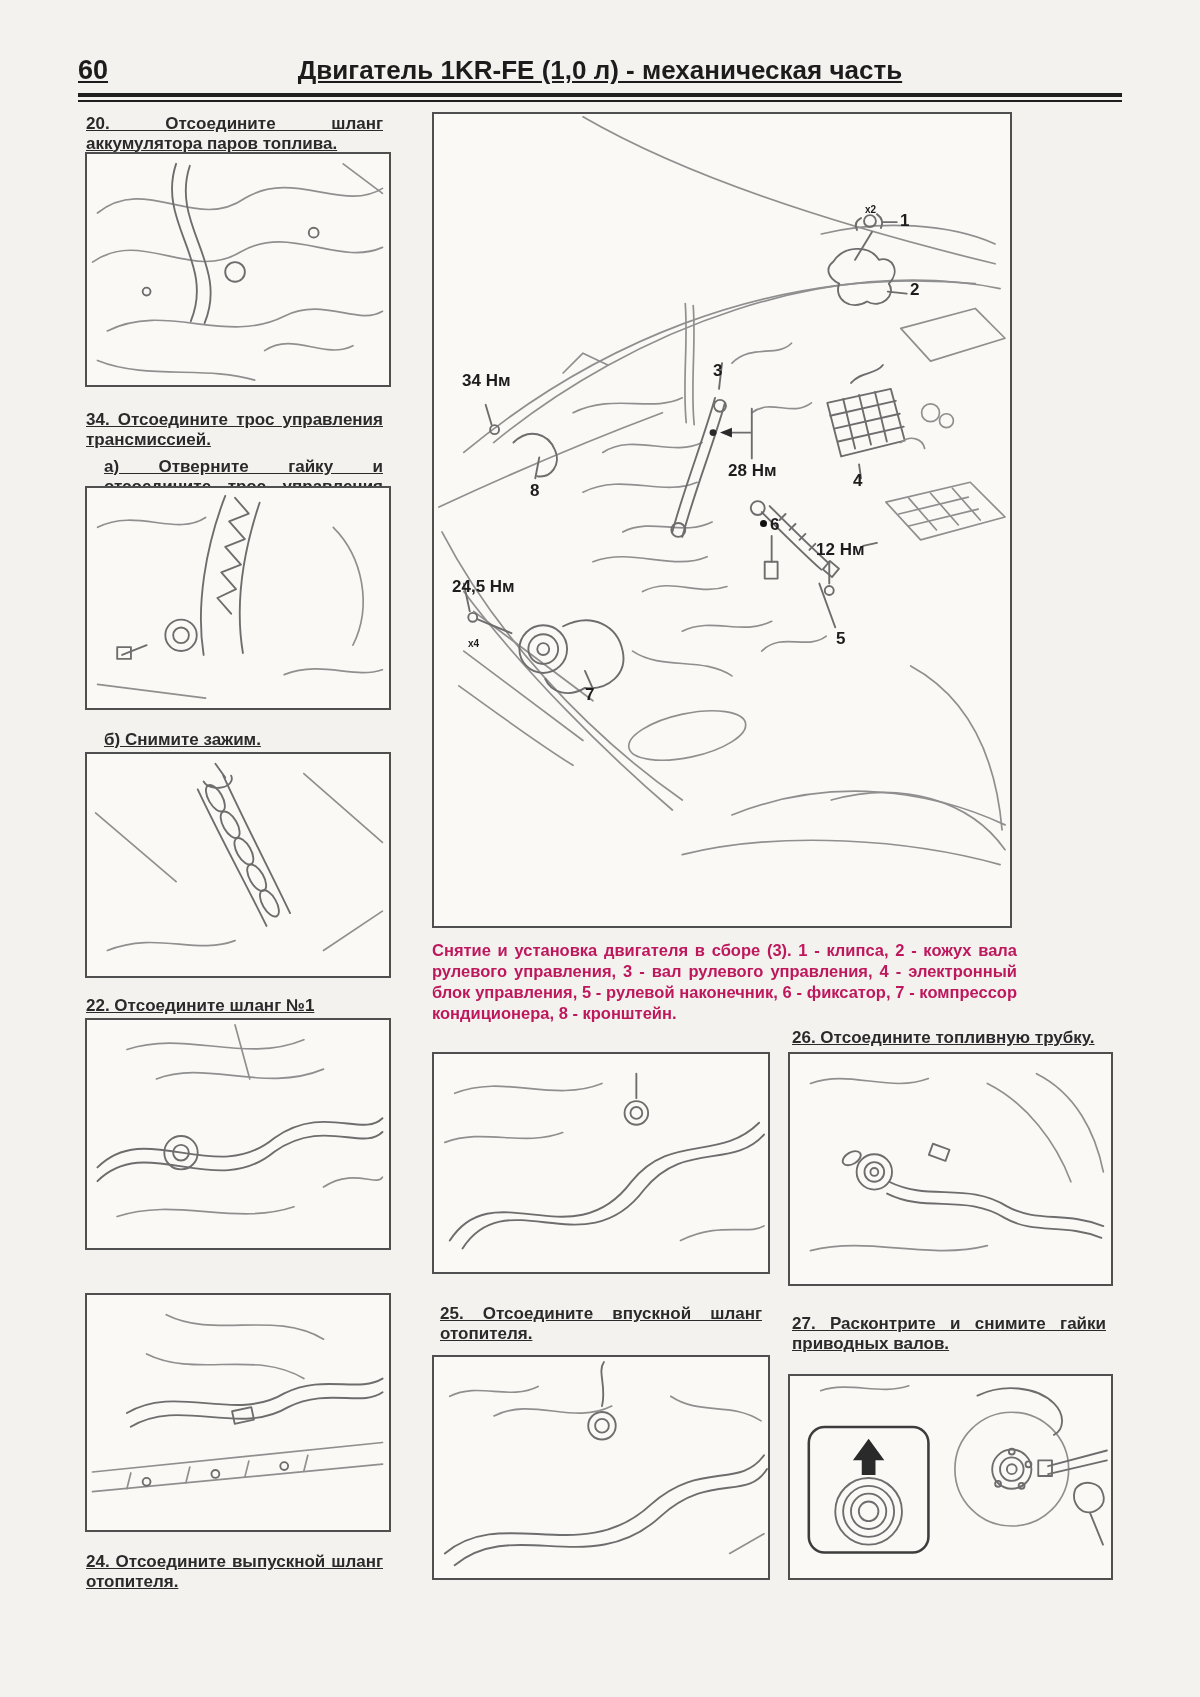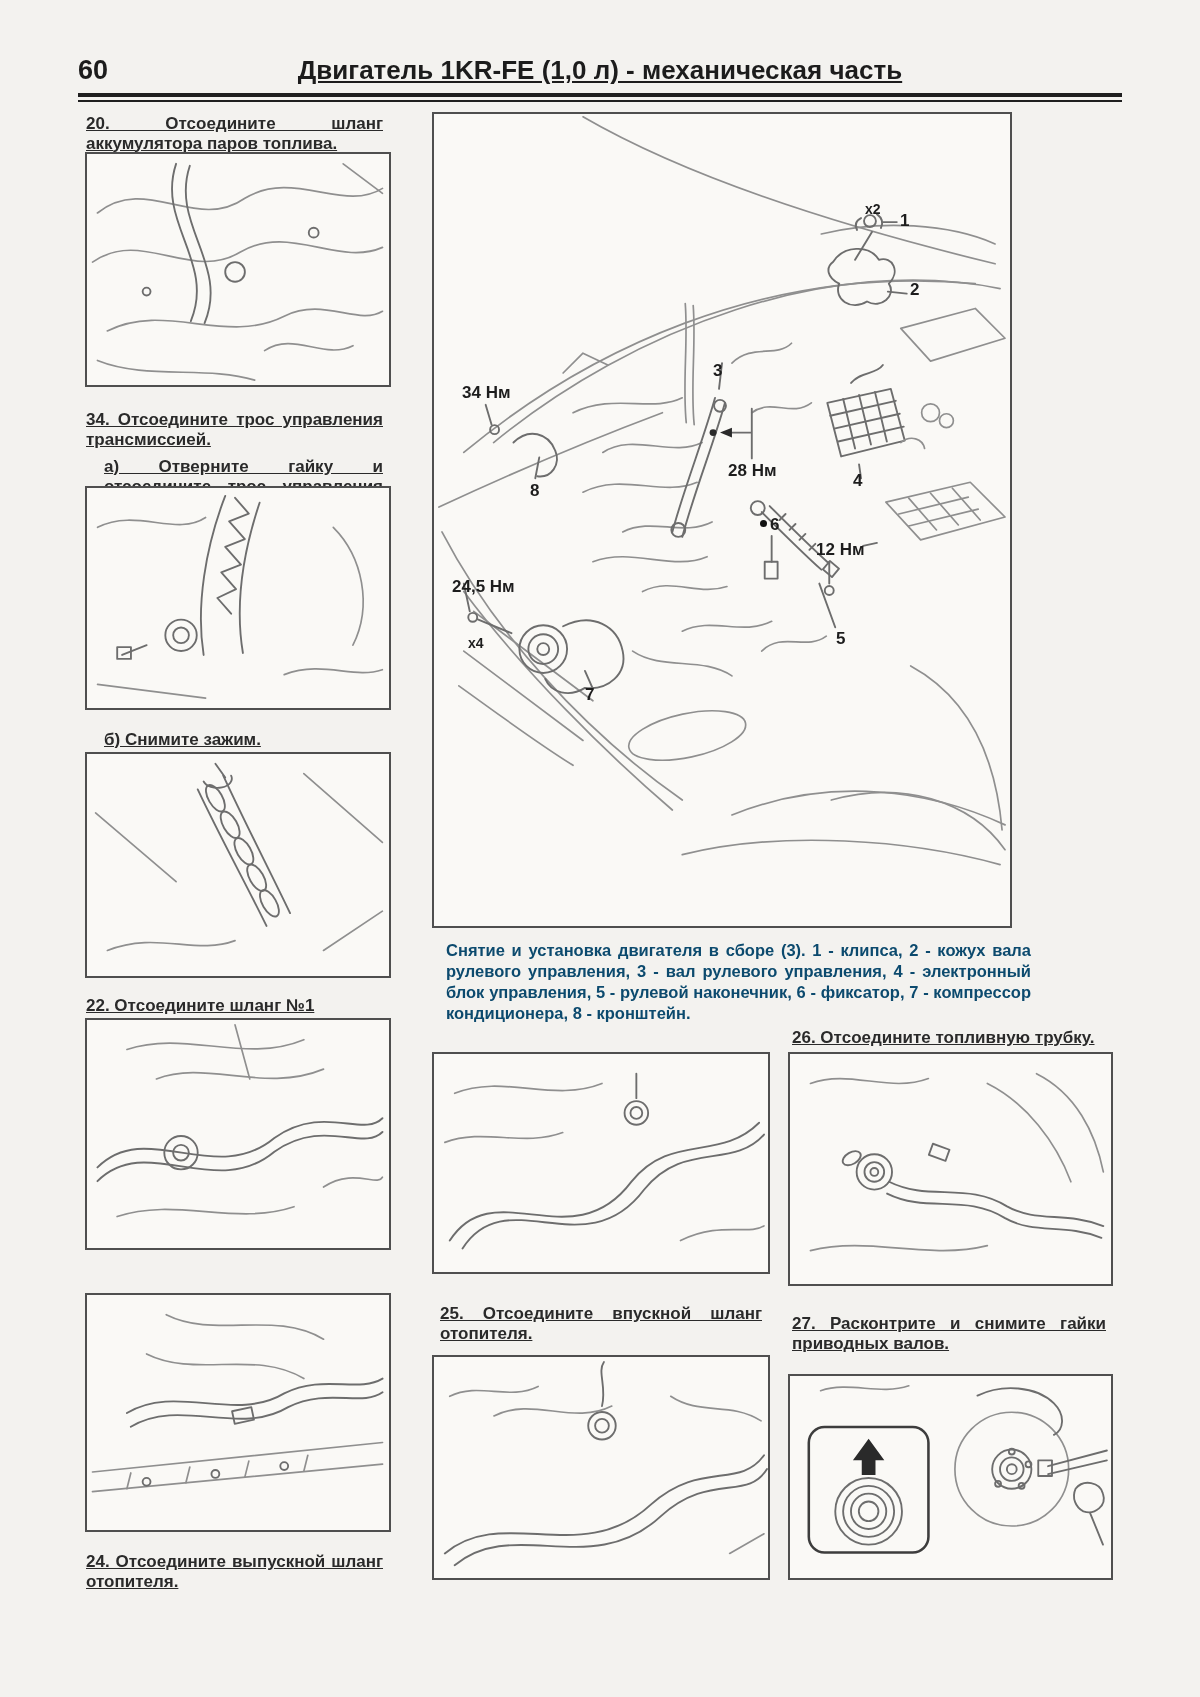--- a/index.html
+++ b/index.html
@@ -1,32 +1,32 @@
 <!DOCTYPE html>
 <html><head>
 <meta charset="utf-8">
 <style>
   html,body{margin:0;padding:0;}
   body{background:#e8e7e4;}
   .page{position:relative;width:1200px;height:1697px;background:#f3f2ef;overflow:hidden;
         font-family:"Liberation Sans", sans-serif;color:#262626;}
-  .pagenum{position:absolute;left:78px;top:55px;font:700 27px/30px "Liberation Sans",sans-serif;color:#1c1c1c;}
+  .pagenum{position:absolute;left:78px;top:55px;font:700 27px/30px "Liberation Sans",sans-serif;color:#1c1c1c;text-decoration:underline;}
   .title{position:absolute;left:160px;top:55px;width:880px;text-align:center;
          font:700 26px/30px "Liberation Sans",sans-serif;color:#1c1c1c;text-decoration:underline;}
   .rule{position:absolute;left:78px;top:93px;width:1044px;height:3px;
         border-top:4px solid #1f1f1f;border-bottom:2px solid #1f1f1f;}
   .t{position:absolute;font:700 17px/19.5px "Liberation Sans",sans-serif;color:#2a2a2a;text-align:justify;}
   .t p{margin:8px;text-decoration:underline;}
   .t p.sub{padding-left:18px;}
   .oneline{text-align:left;}
   .figbox{position:absolute;background:#faf9f6;border:2px solid #4f4f4f;box-sizing:border-box;}
   .figbox svg{display:block;width:100%;height:100%;}
-  .caption{position:absolute;font:700 16.5px/21px "Liberation Sans",sans-serif;color:#0c4a6e;text-align:justify;margin-left:14px;}
+  .caption{position:absolute;font:700 16.5px/21px "Liberation Sans",sans-serif;color:#be185d;text-align:justify;}
   .dlabel{position:absolute;font:700 17px/17px "Liberation Sans",sans-serif;color:#1d1d1d;white-space:nowrap;}
-  .dlabel.small{font-size:14px;line-height:11.5px;}
+  .dlabel.small{font-size:10px;line-height:11.5px;}
   .dot{position:absolute;width:7px;height:7px;border-radius:50%;background:#111;}
   .art{stroke:#8f8f8f;stroke-width:1.7;fill:none;stroke-linecap:round;stroke-linejoin:round;}
   .artd{stroke:#6d6d6d;stroke-width:1.9;fill:none;stroke-linecap:round;stroke-linejoin:round;}
   .fill{fill:#2a2a2a;stroke:none;}
 </style>
 </head>
 <body>
 
 <div class="page">
 
@@ -229,21 +229,21 @@
       <circle class="art" cx="500" cy="300" r="9"></circle>
       <circle class="art" cx="516" cy="308" r="7"></circle>
       <path class="art" d="M470,330 C480,322 492,326 494,336"></path>
     </svg>
   </div>
 
   <span class="dlabel small" style="left:865px;top:204px">x2</span>
   <span class="dlabel" style="left:900px;top:212px">1</span>
   <span class="dlabel" style="left:910px;top:281px">2</span>
   <span class="dlabel" style="left:713px;top:362px">3</span>
-  <span class="dlabel" style="left:462px;top:384px">34 Нм</span>
+  <span class="dlabel" style="left:462px;top:372px">34 Нм</span>
   <span class="dlabel" style="left:530px;top:482px">8</span>
   <span class="dlabel" style="left:728px;top:462px">28 Нм</span>
   <span class="dlabel" style="left:853px;top:472px">4</span>
   <span class="dot" style="left:760px;top:520px"></span>
   <span class="dlabel" style="left:770px;top:516px">6</span>
   <span class="dlabel" style="left:816px;top:541px">12 Нм</span>
   <span class="dlabel" style="left:452px;top:578px">24,5 Нм</span>
   <span class="dlabel small" style="left:468px;top:638px">x4</span>
   <span class="dlabel" style="left:836px;top:630px">5</span>
   <span class="dlabel" style="left:585px;top:686px">7</span>

